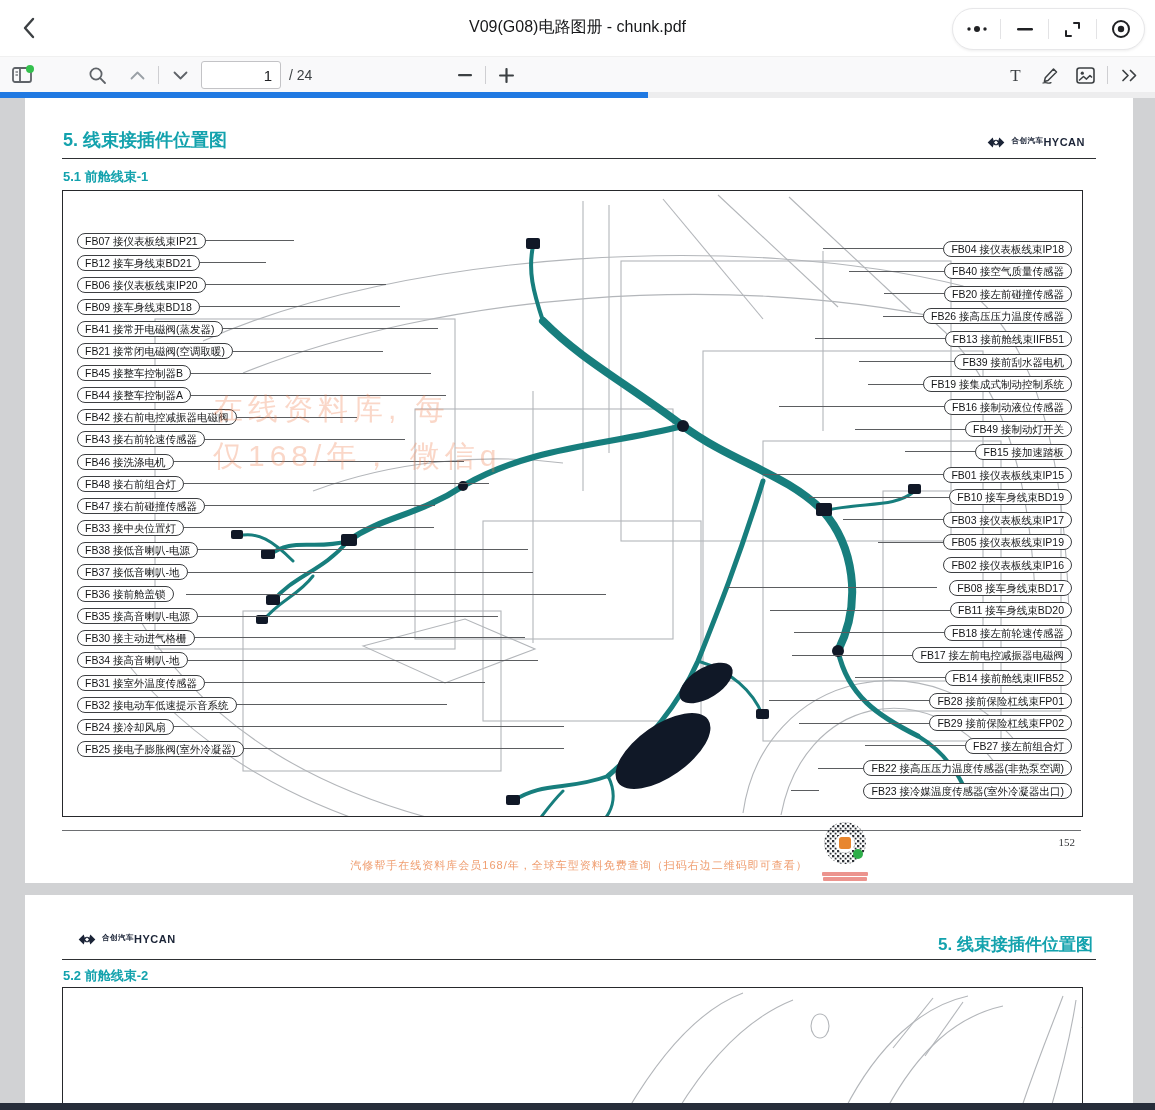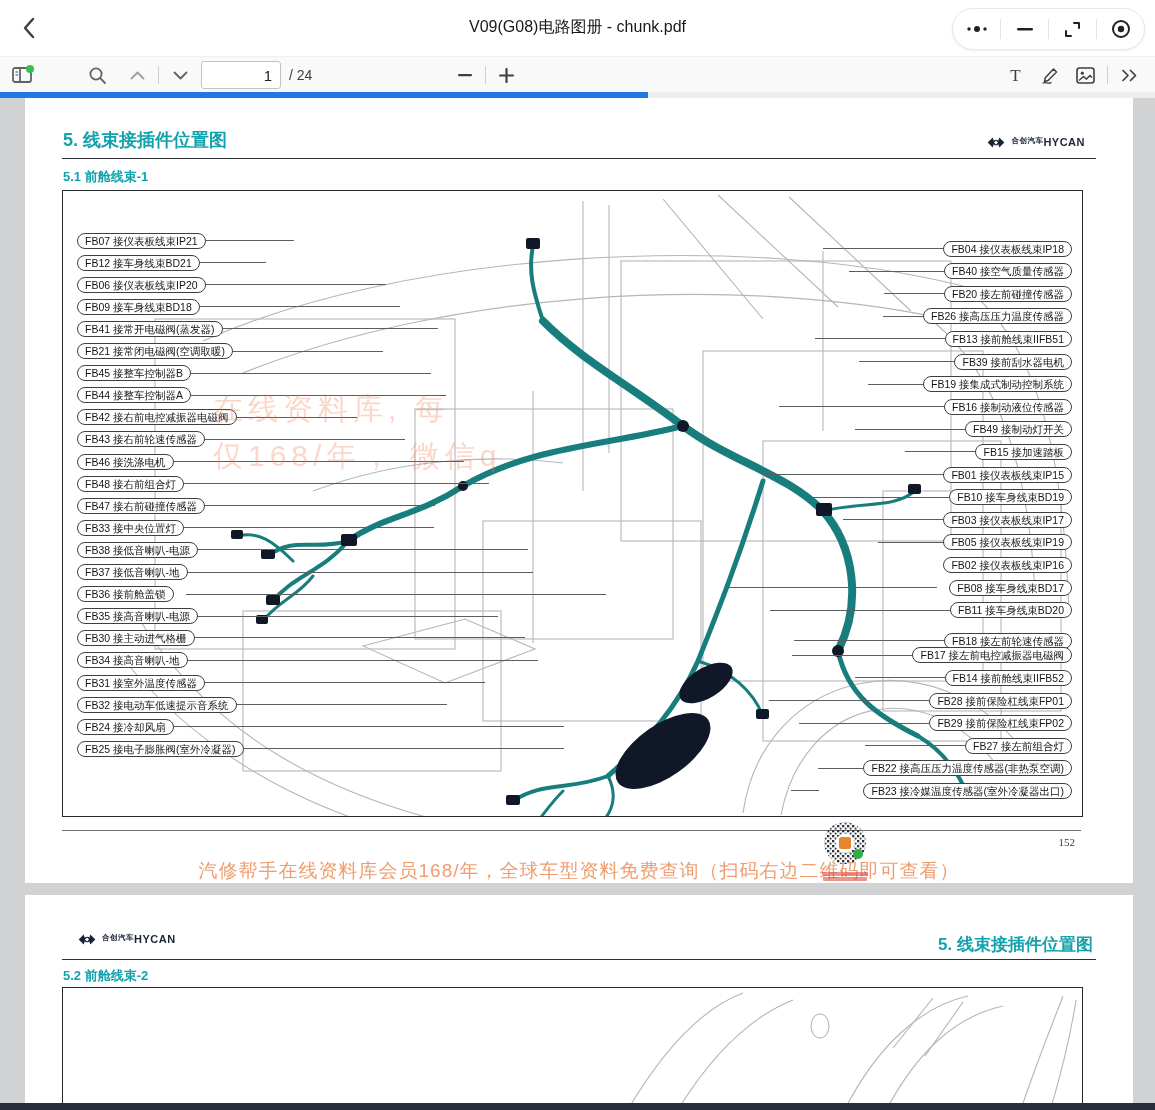--- a/index.html
+++ b/index.html
@@ -57,21 +57,21 @@
   .callout.right{right:10px;}
   .pill{display:inline-block;border:1px solid #3d3f42;border-radius:9px;background:#fff;
         padding:0 7px;font-size:10.5px;line-height:14px;color:#141517;white-space:nowrap;position:relative;z-index:2;}
   .leader{height:1px;background:#5b5d60;display:inline-block;z-index:1;}
 
   .wm-inline{position:absolute;left:150px;top:195px;color:rgba(238,122,72,.30);font-size:30px;
              letter-spacing:5px;line-height:1.55;pointer-events:none;white-space:nowrap;z-index:3;}
   .foot-rule{position:absolute;left:37px;right:52px;top:732px;height:0;border-top:1.5px solid #6d6f72;}
   .folio{position:absolute;right:58px;top:738px;font-size:11px;color:#36383b;font-family:"Liberation Serif","DejaVu Serif",serif;}
   .wm-footer{position:absolute;left:0;width:100%;top:760px;text-align:center;color:rgba(236,140,86,.85);
-             font-size:19px;letter-spacing:1px;}
+             font-size:11px;letter-spacing:1px;}
   .stamp{position:absolute;left:790px;top:722px;width:60px;text-align:center;}
   .stamp .cap{height:4px;margin:1.5px 7px;background:rgba(220,60,50,.55);border-radius:1px;}
 
   .page2 .doc-rule2{position:absolute;left:37px;right:37px;top:64px;border-top:1.6px solid #2e3033;}
   .p2-h1{position:absolute;right:40px;top:38px;font-size:17px;font-weight:bold;}
   .p2-h2{position:absolute;left:38px;top:72px;font-size:13px;font-weight:bold;}
 
   .bottom-strip{position:absolute;left:0;bottom:0;width:1155px;height:7px;background:#272d3a;}
 </style>
 </head>
@@ -448,21 +448,21 @@
             <span class="pill">FB02 接仪表板线束IP16</span>
           </div>
           <div class="callout right" style="top: 389px; gap: 12px;">
             <span class="leader" style="width: 210px;"></span>
             <span class="pill">FB08 接车身线束BD17</span>
           </div>
           <div class="callout right" style="top: 411.6px;">
             <span class="leader" style="width: 180px;"></span>
             <span class="pill">FB11 接车身线束BD20</span>
           </div>
-          <div class="callout right" style="top: 434.2px; margin-top: 8px;">
+          <div class="callout right" style="top: 434.2px;">
             <span class="leader" style="width: 150px;"></span>
             <span class="pill">FB18 接左前轮速传感器</span>
           </div>
           <div class="callout right" style="top: 456.8px;">
             <span class="leader" style="width: 120px;"></span>
             <span class="pill">FB17 接左前电控减振器电磁阀</span>
           </div>
           <div class="callout right" style="top: 479.4px;">
             <span class="leader" style="width: 90px;"></span>
             <span class="pill">FB14 接前舱线束IIFB52</span>

